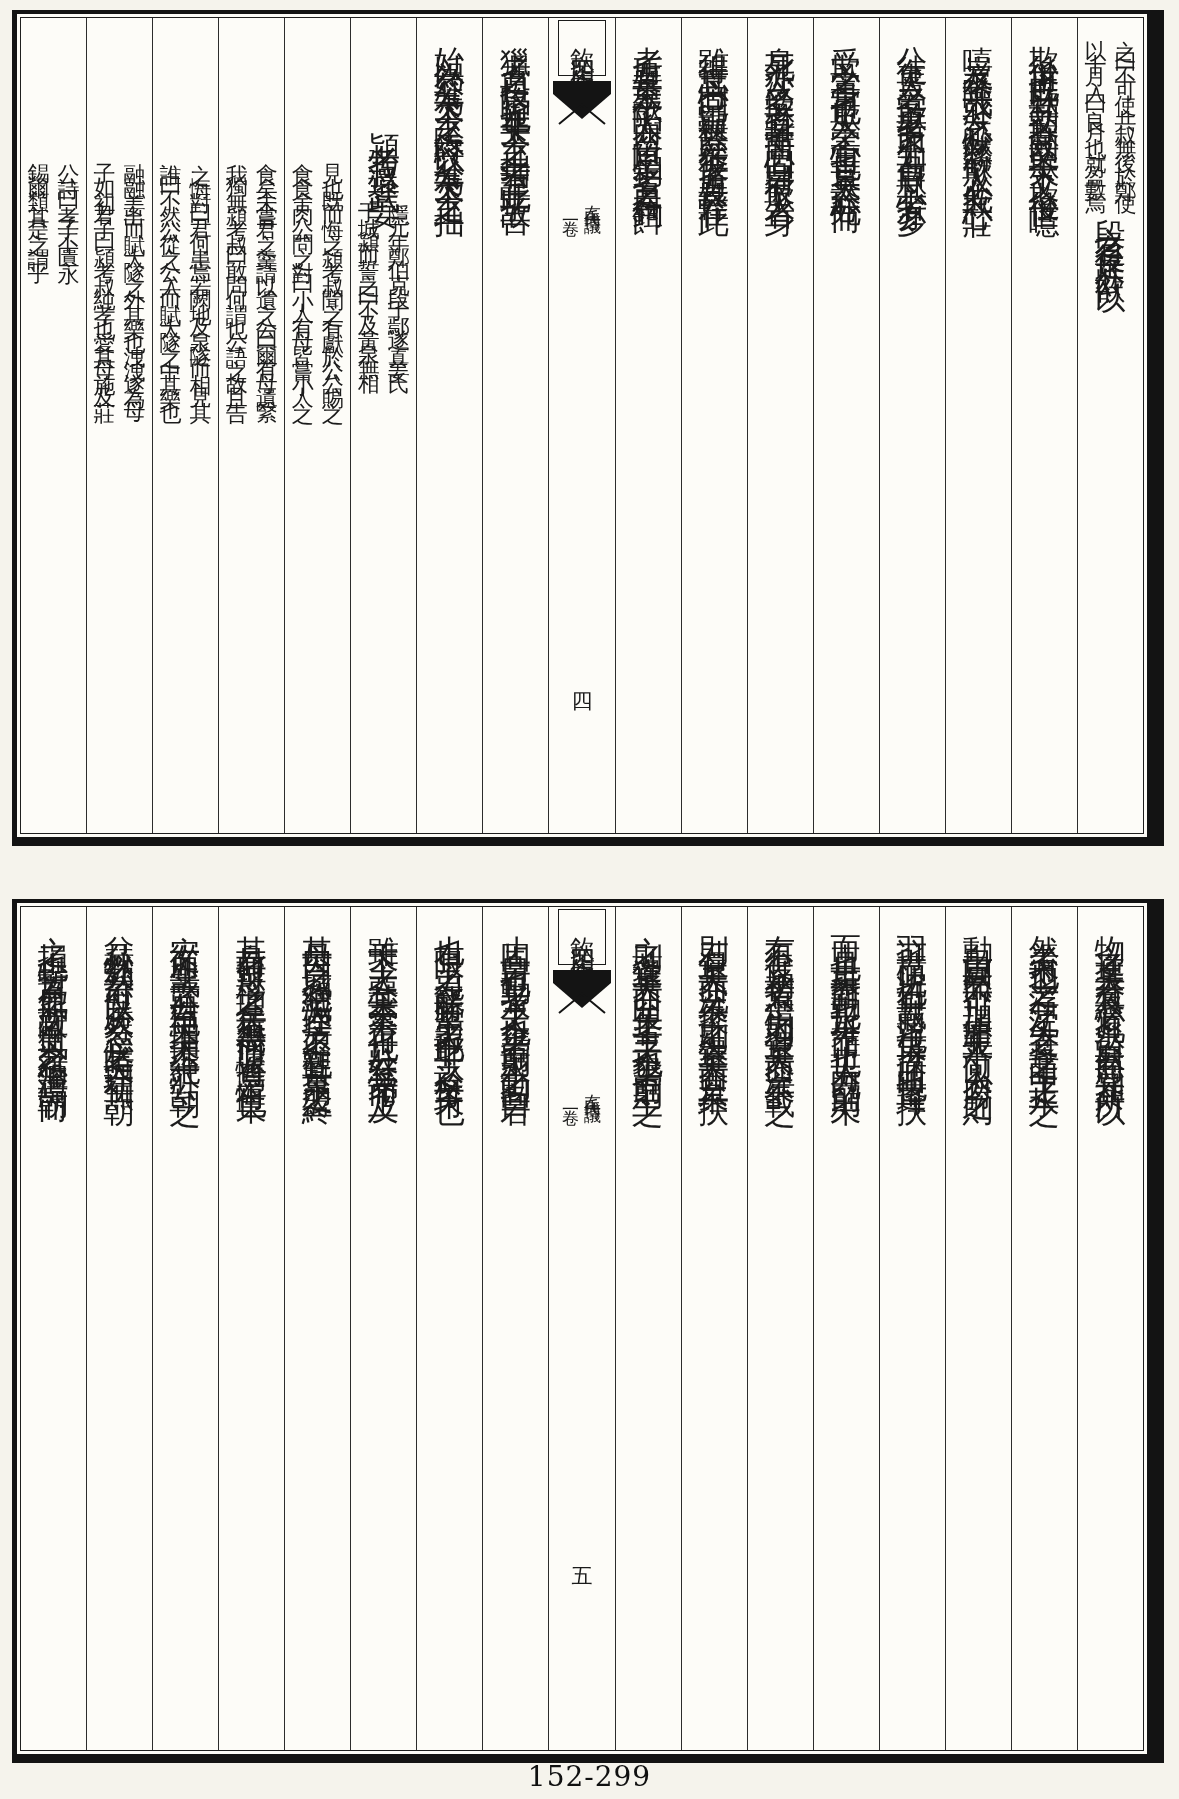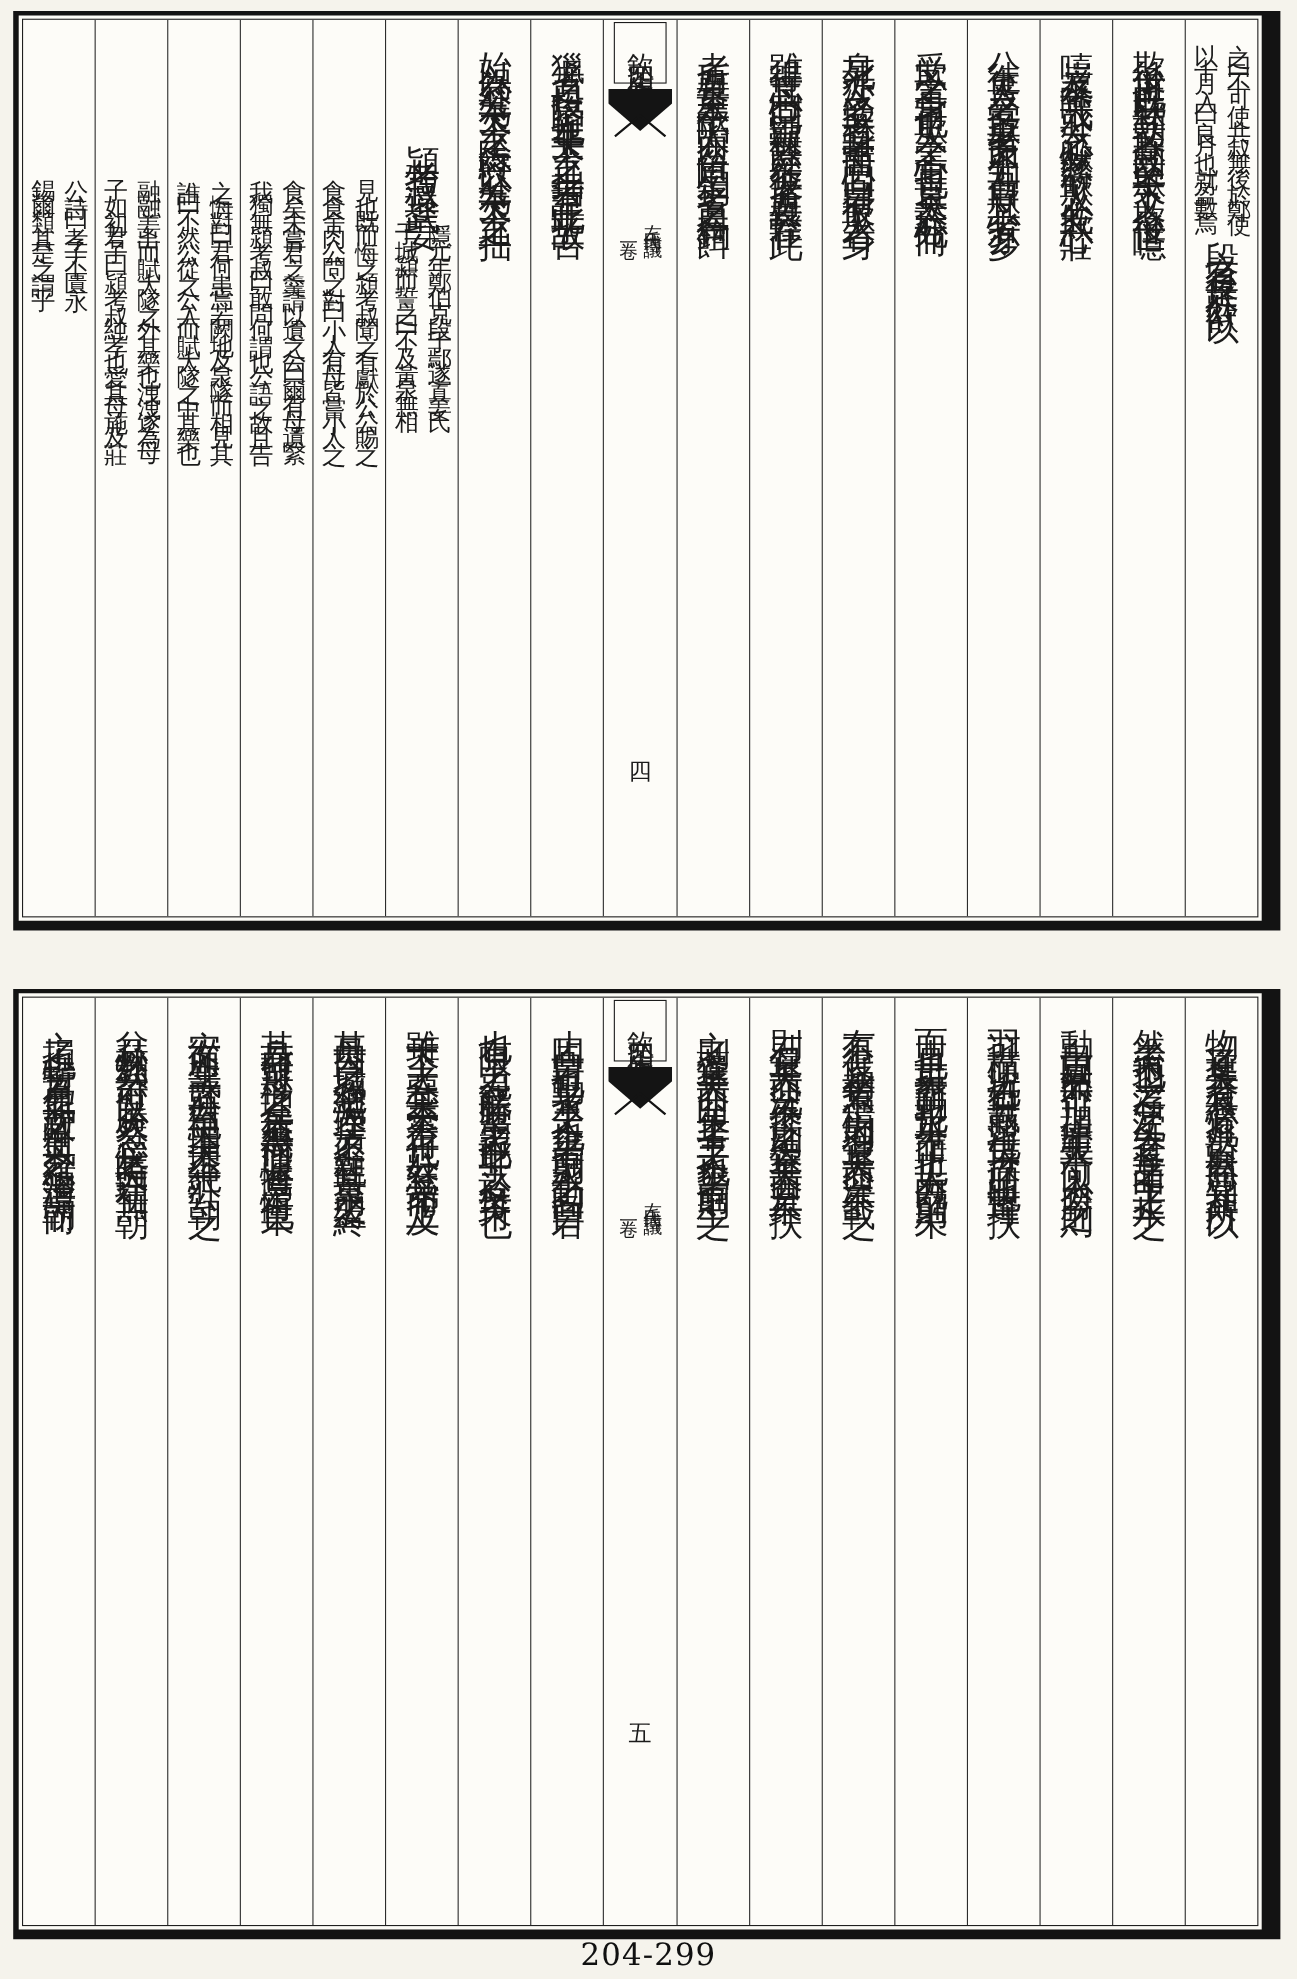--- a/index.html
+++ b/index.html
@@ -212,13 +212,13 @@
       </div>
       <div class="col">
         <div class="vtext large">忿赫然勃然若可以勝天然忿戾之時天理初無一朝</div>
       </div>
       <div class="col">
         <div class="vtext large">之損也特暫為血氣所蔽耳血氣之忿猶溝澮焉朝而</div>
       </div>
     </div>
 </div>
 
-<div class="footer">204-299</div>
+<div class="footer">152-299</div>
 
 </body></html>

